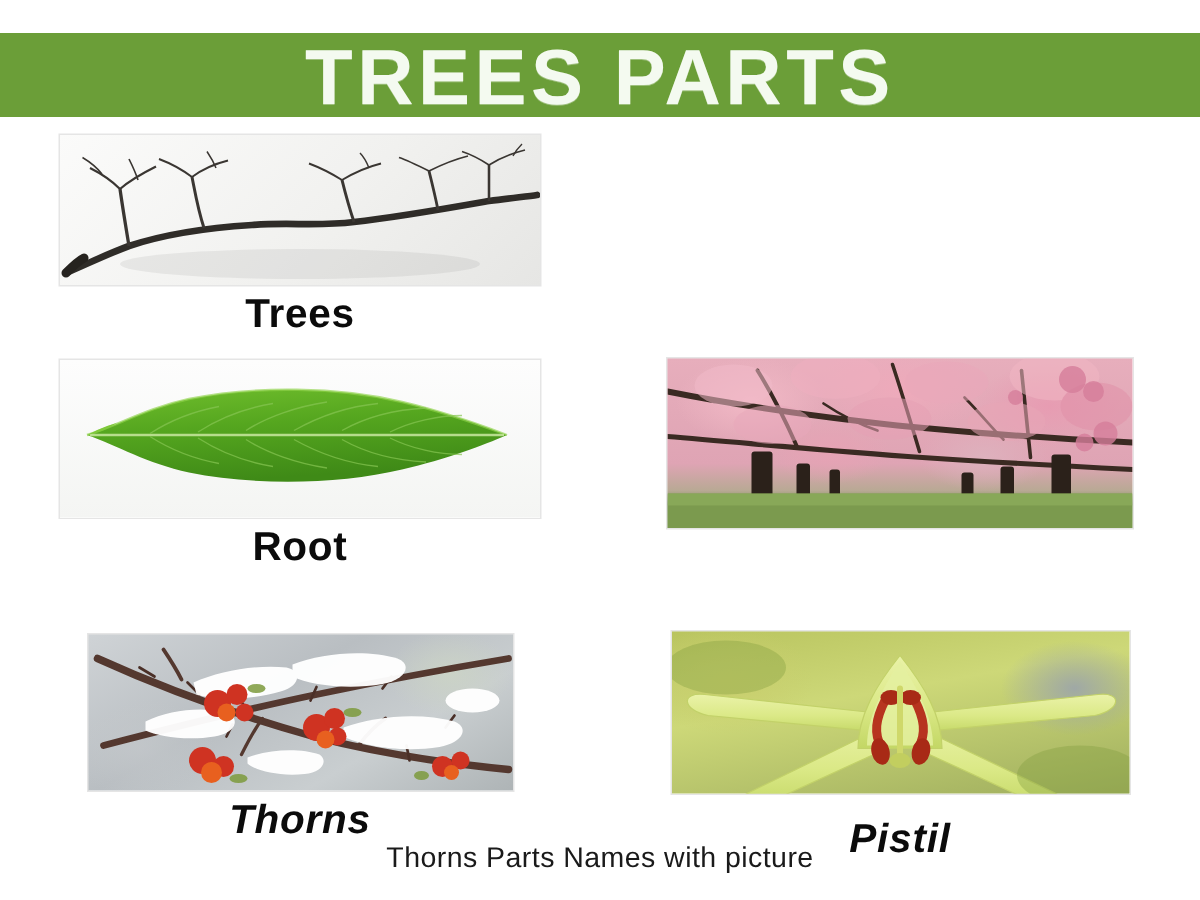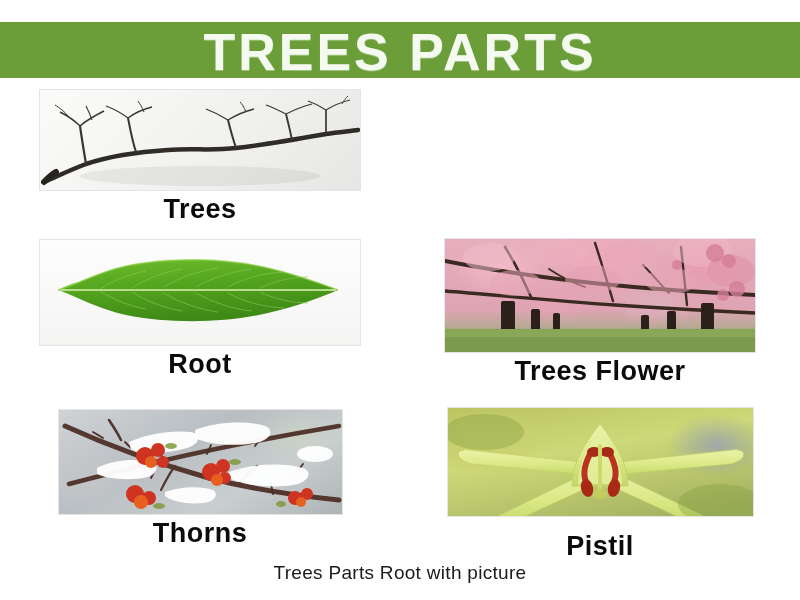--- a/index.html
+++ b/index.html
@@ -48,21 +48,21 @@
   }
   .grid-row {
     position: absolute;
     left: 0;
     width: 800px;
     height: 156px;
     display: flex;
   }
   .row-1 { top: 0; }
   .row-2 { top: 152px; }
-  .row-3 { top: 322px; }
+  .row-3 { top: 335px; font-style: italic; }
 
   .cell {
     width: 400px;
     height: 156px;
     position: relative;
     display: flex;
     flex-direction: column;
     align-items: center;
   }
 
@@ -291,21 +291,20 @@
             <rect x="86" y="70" width="9" height="22" rx="2"></rect>
             <rect x="108" y="74" width="7" height="18" rx="2"></rect>
             <rect x="196" y="76" width="8" height="16" rx="2"></rect>
             <rect x="222" y="72" width="9" height="20" rx="2"></rect>
             <rect x="256" y="64" width="13" height="28" rx="2"></rect>
           </g>
           <rect x="0" y="90" width="310" height="23" fill="#7b9a4e"></rect>
           <rect x="0" y="90" width="310" height="8" fill="#8fae5d" opacity="0.7"></rect>
         </svg>
       </div>
-      <div class="photo-label label-gap-md">Trees Flower</div>
     </div>
 
   </div>
 
   <div class="grid-row row-3">
 
     <div class="cell">
       <div class="photo photo-thorns">
         <svg width="283" height="104" viewBox="0 0 283 104">
           <g stroke="#54382f" fill="none" stroke-linecap="round">
@@ -401,13 +400,13 @@
           </g>
         </svg>
       </div>
       <div class="photo-label label-gap-sm">Pistil</div>
     </div>
 
   </div>
 
 </div>
 
-<div id="footer-caption">Trees Parts Root with picture</div>
+<div id="footer-caption">Thorns Parts Names with picture</div>
 
 </body></html>

